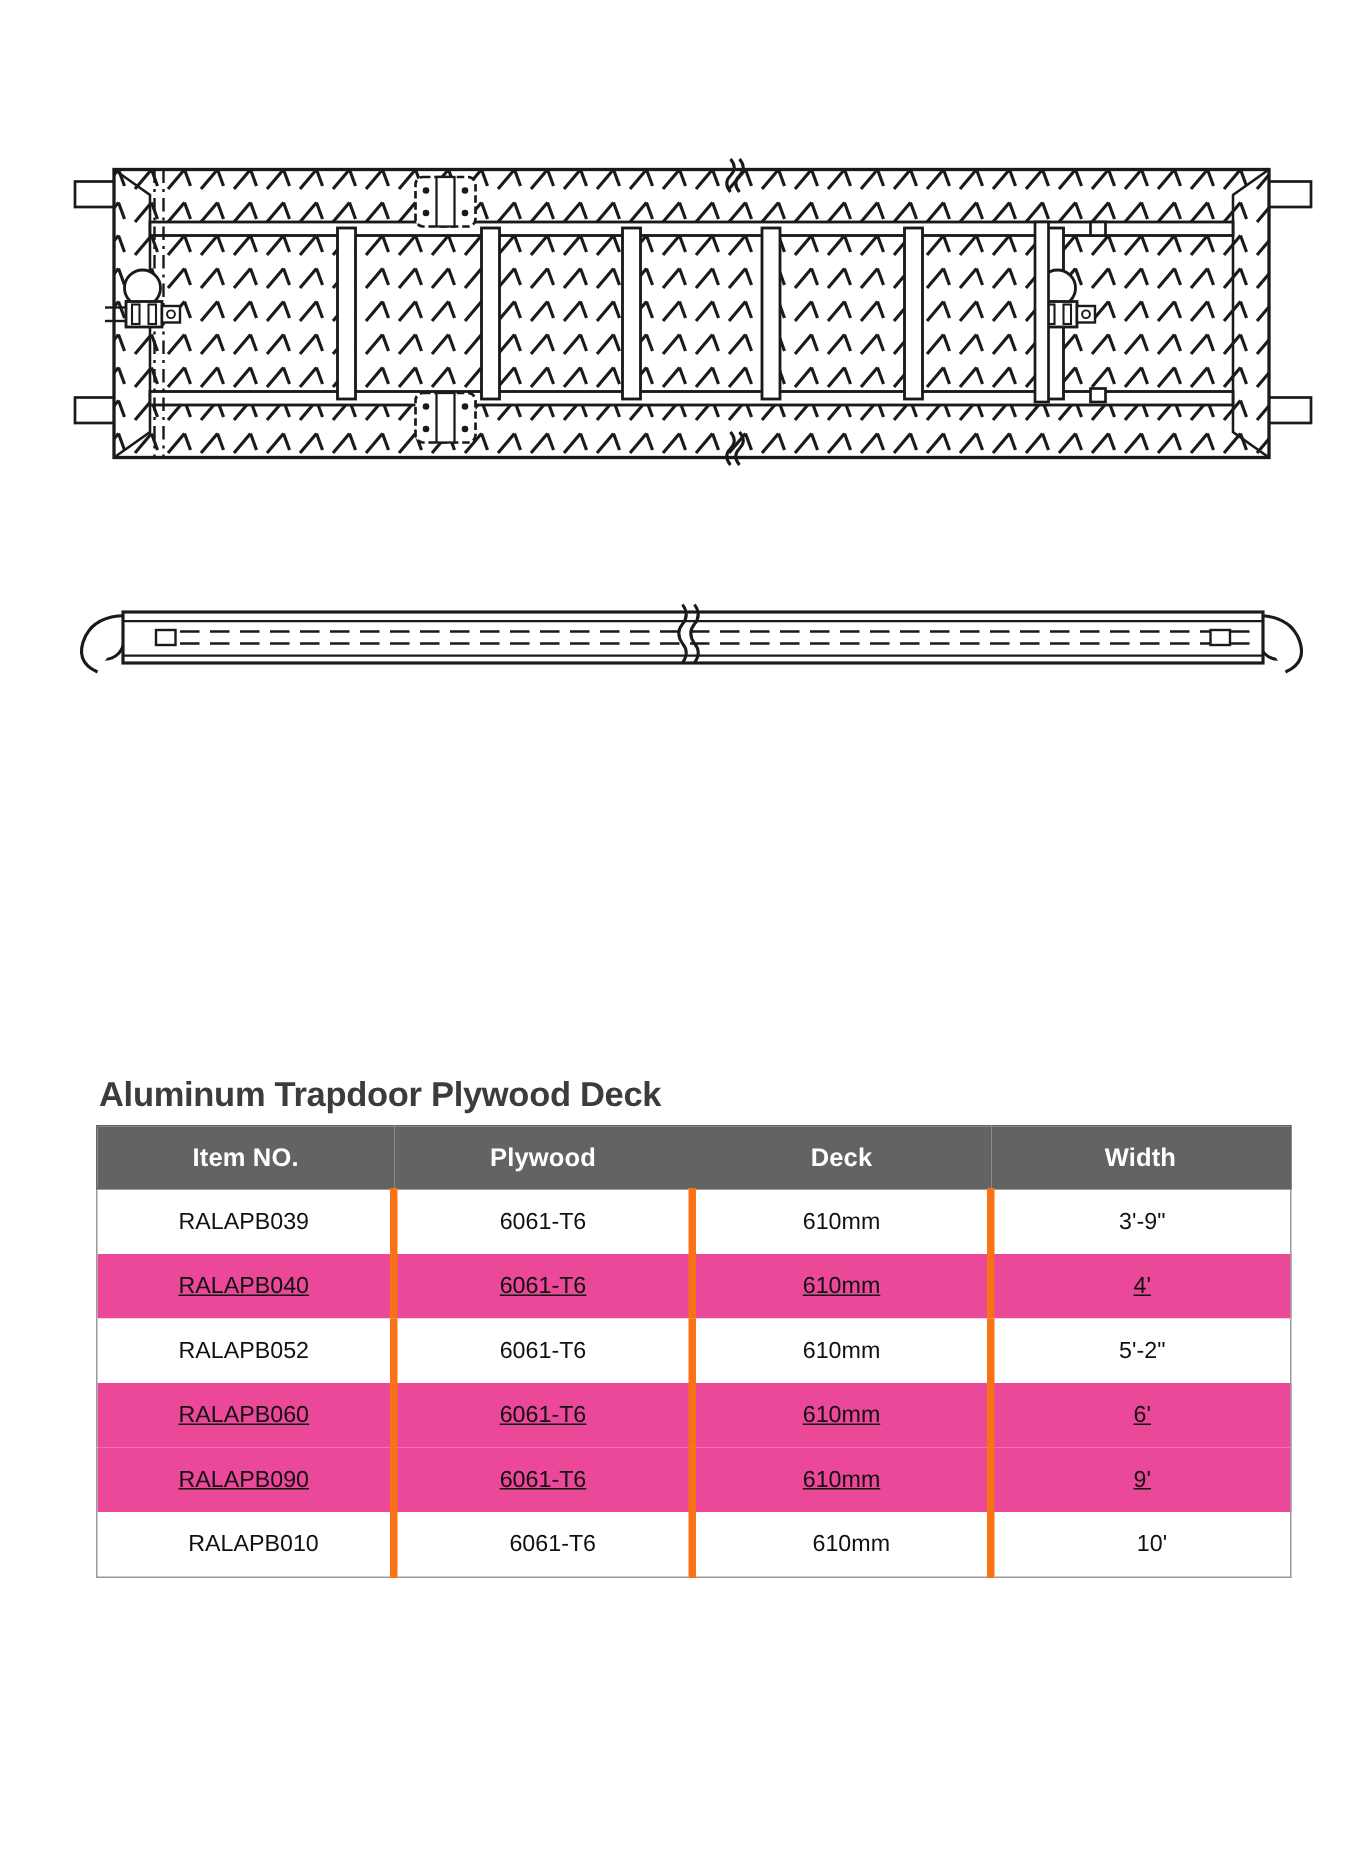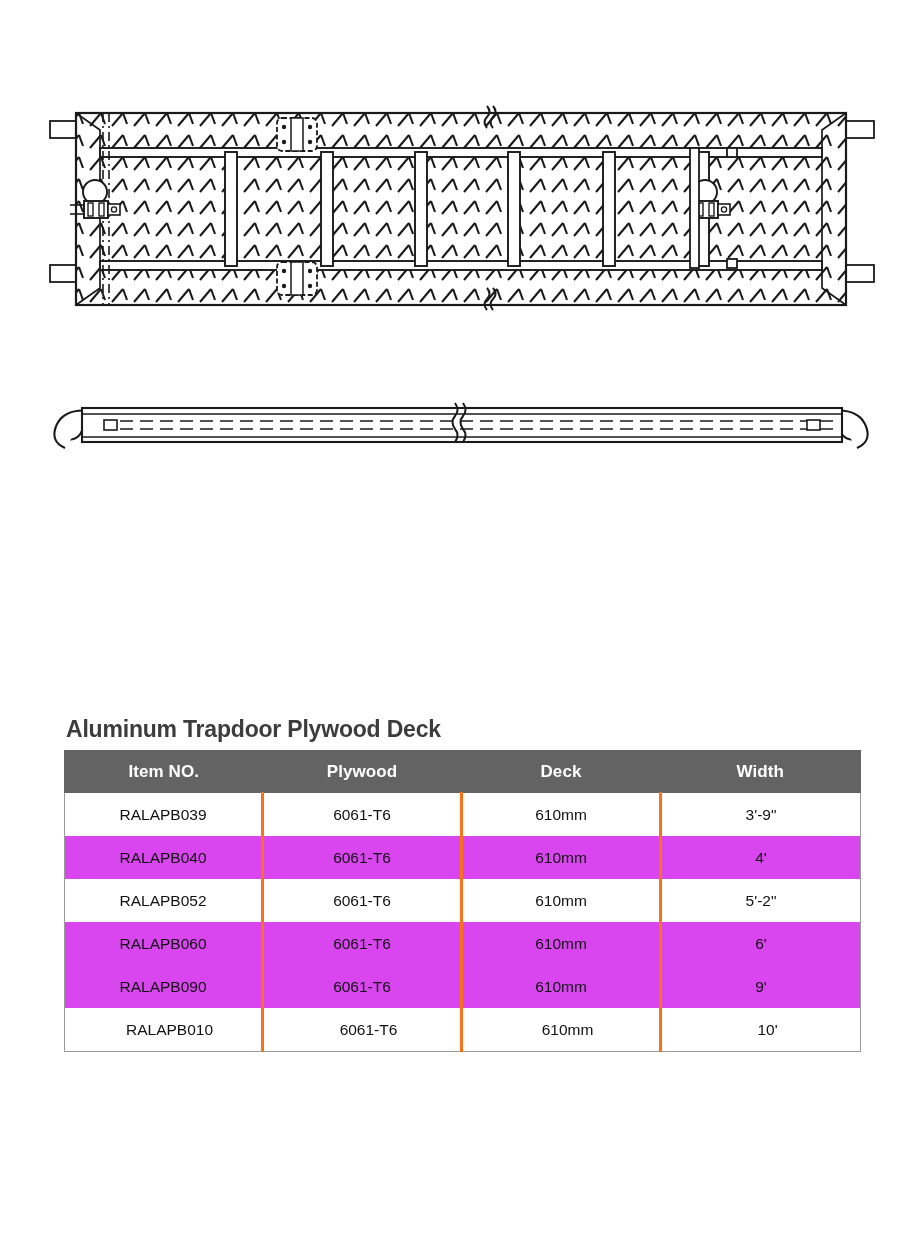--- a/index.html
+++ b/index.html
@@ -69,25 +69,26 @@
     border: 1px solid #636363;
   }
 
   #spec-table tbody td {
     height: 41px;
     text-align: center;
     vertical-align: middle;
     font-size: 15.5px;
     color: #111111;
     border-left: 1px solid #a8a8a8;
-    border-right: 3px solid #f97316;
+    border-right: 5px solid #f97316;
     background: #ffffff;
   }
   #spec-table tbody tr.alt td {
-    background: #d946ef;
+    background: #ec4899;
+    text-decoration: underline;
   }
   #spec-table tbody td:first-child { border-left: none; }
   #spec-table tbody td:last-child  { border-right: none; }
   #spec-table tbody tr:last-child td { border-bottom: none; padding-left: 14px; }
 </style>
 </head>
 <body>
 
 <div id="drawing-area">
   <svg width="900" height="700" viewBox="0 0 900 700">

